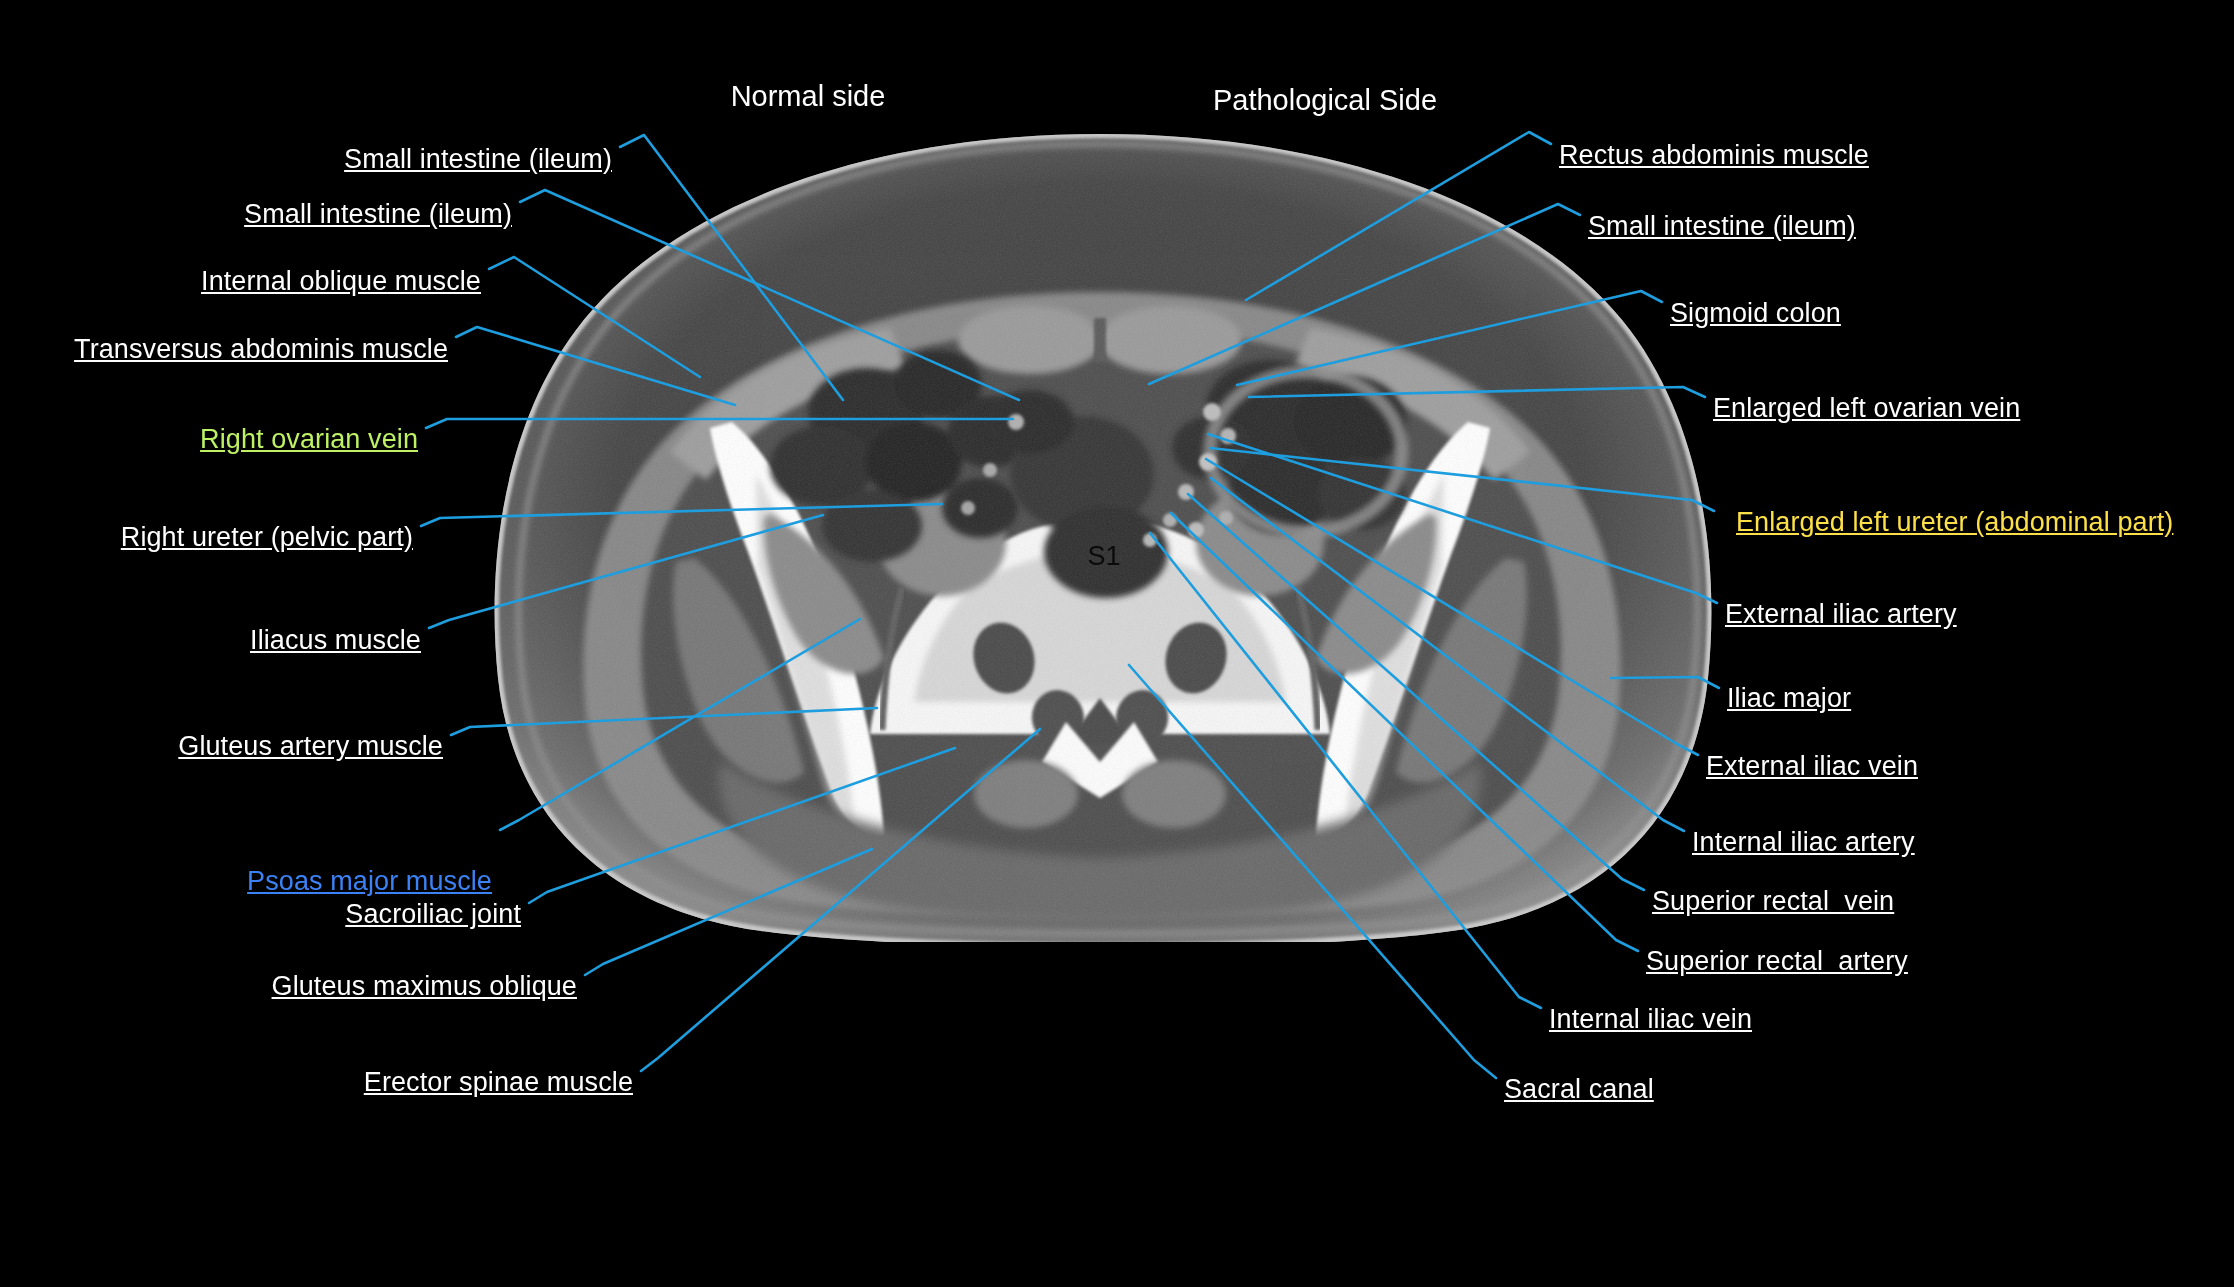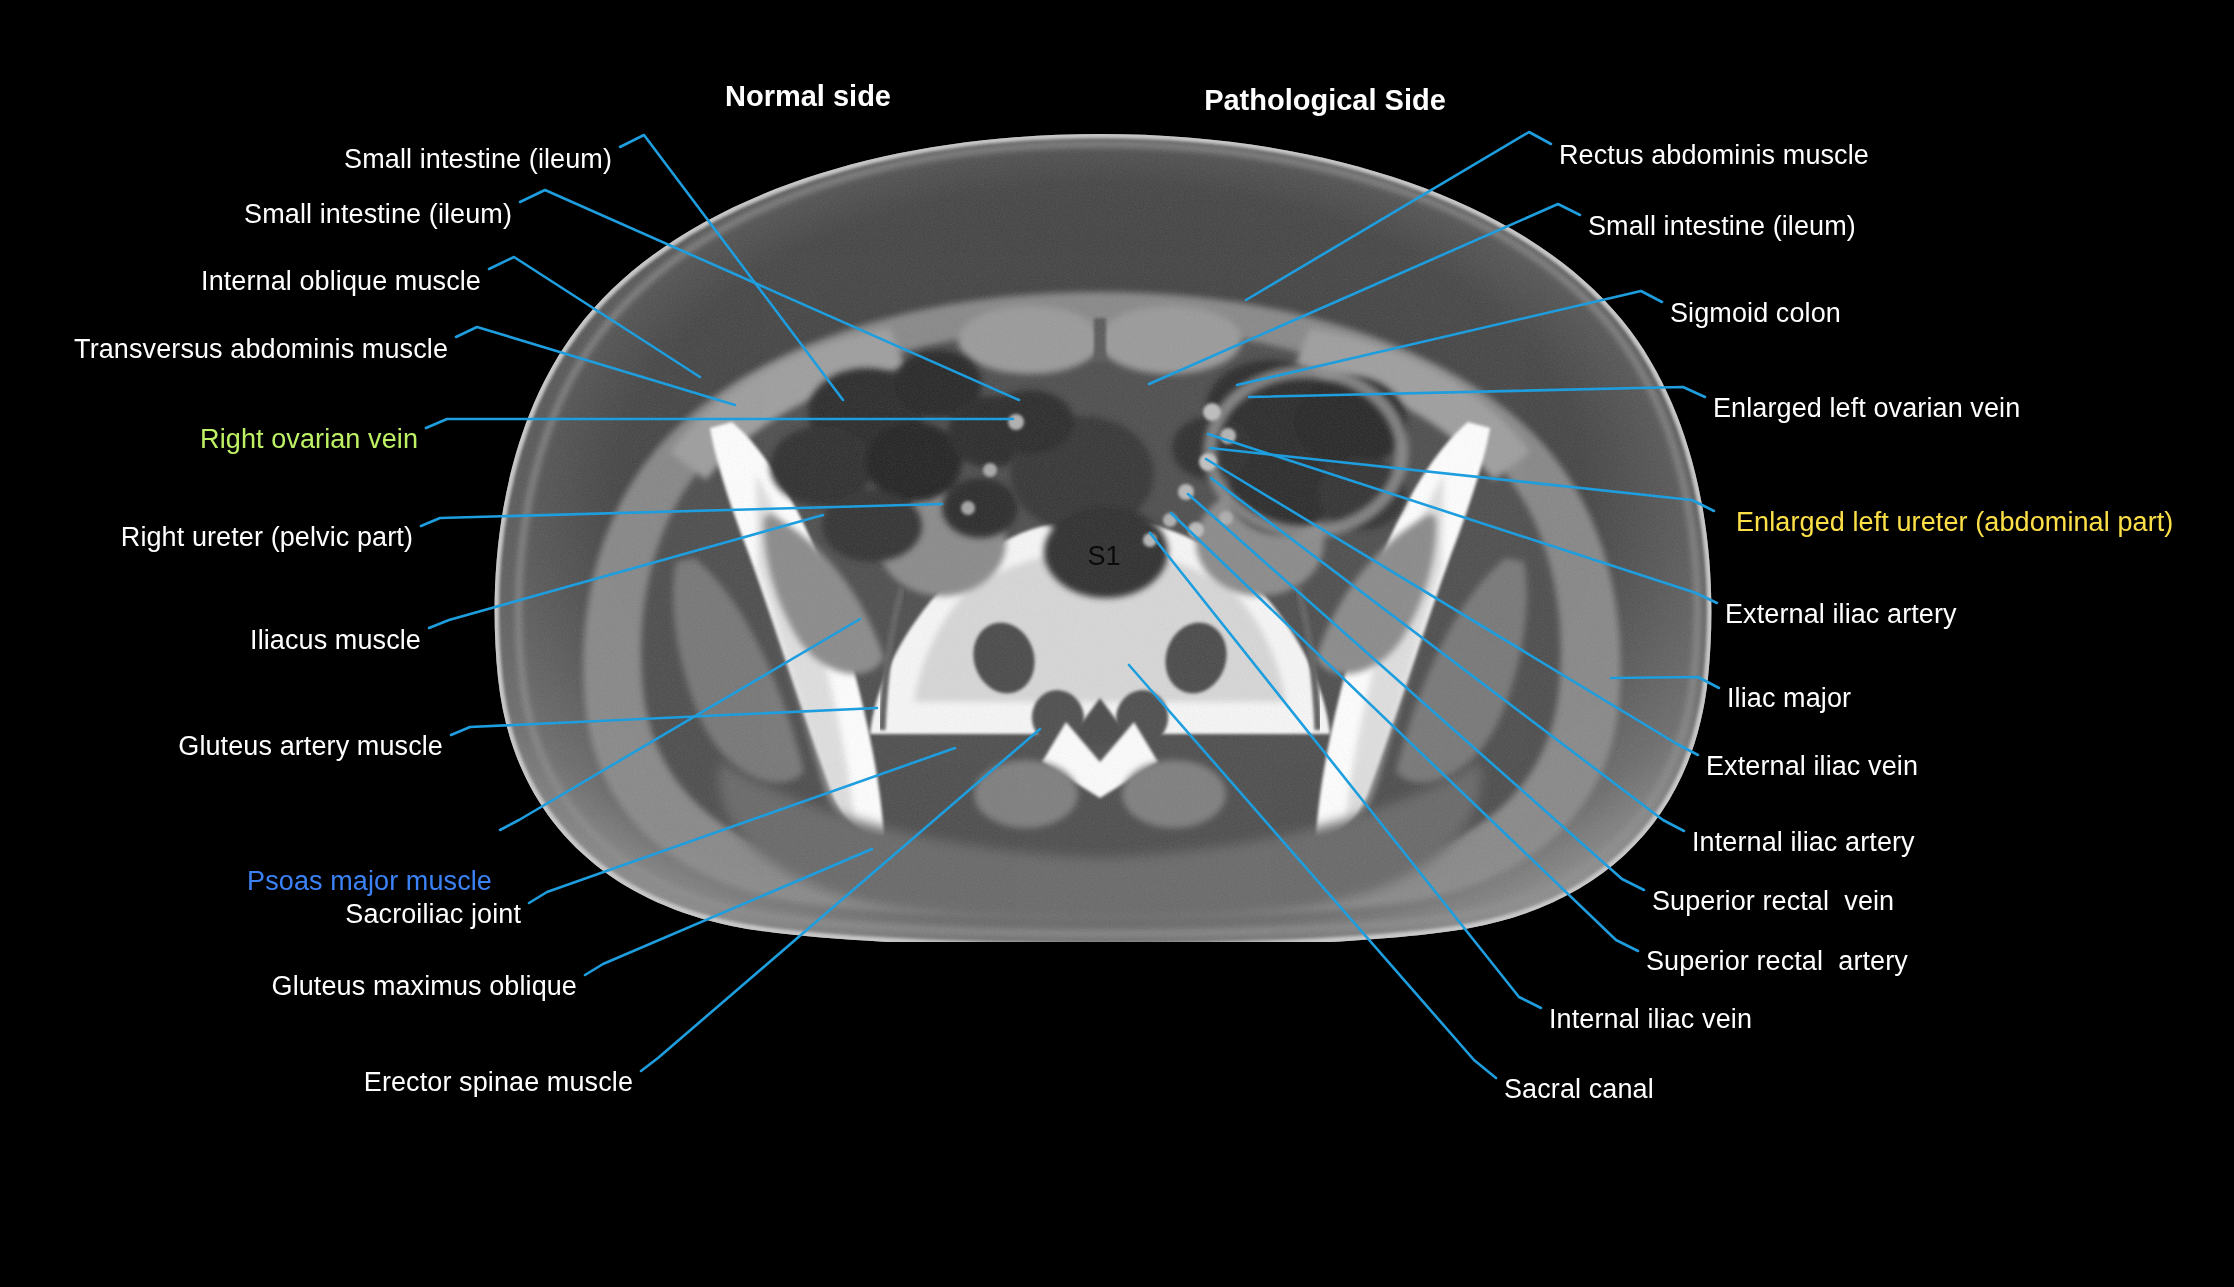--- a/index.html
+++ b/index.html
@@ -24,29 +24,30 @@
   #leaders{position:absolute;left:0;top:0;width:2234px;height:1287px;pointer-events:none;}
 
   
   .lbl{
     position:absolute;
     color:#ffffff;
     font-size:27px;
     line-height:30px;
     white-space:pre;
     letter-spacing:.1px;
+    text-decoration:underline;
   }
   .lbl.r{ text-align:right; transform:translate(-100%,-50%); }
   .lbl.l{ text-align:left;  transform:translate(0,-50%); }
 
   .side-title{
     position:absolute;
     color:#ffffff;
     font-size:29px;
-    font-weight:bold;
+    font-weight:normal;
     white-space:pre;
     transform:translate(-50%,-50%);
   }
   .bone-label{
     position:absolute;
     color:#0a0a0a;
     font-size:27px;
     font-weight:normal;
     white-space:pre;
     transform:translate(-50%,-50%);

